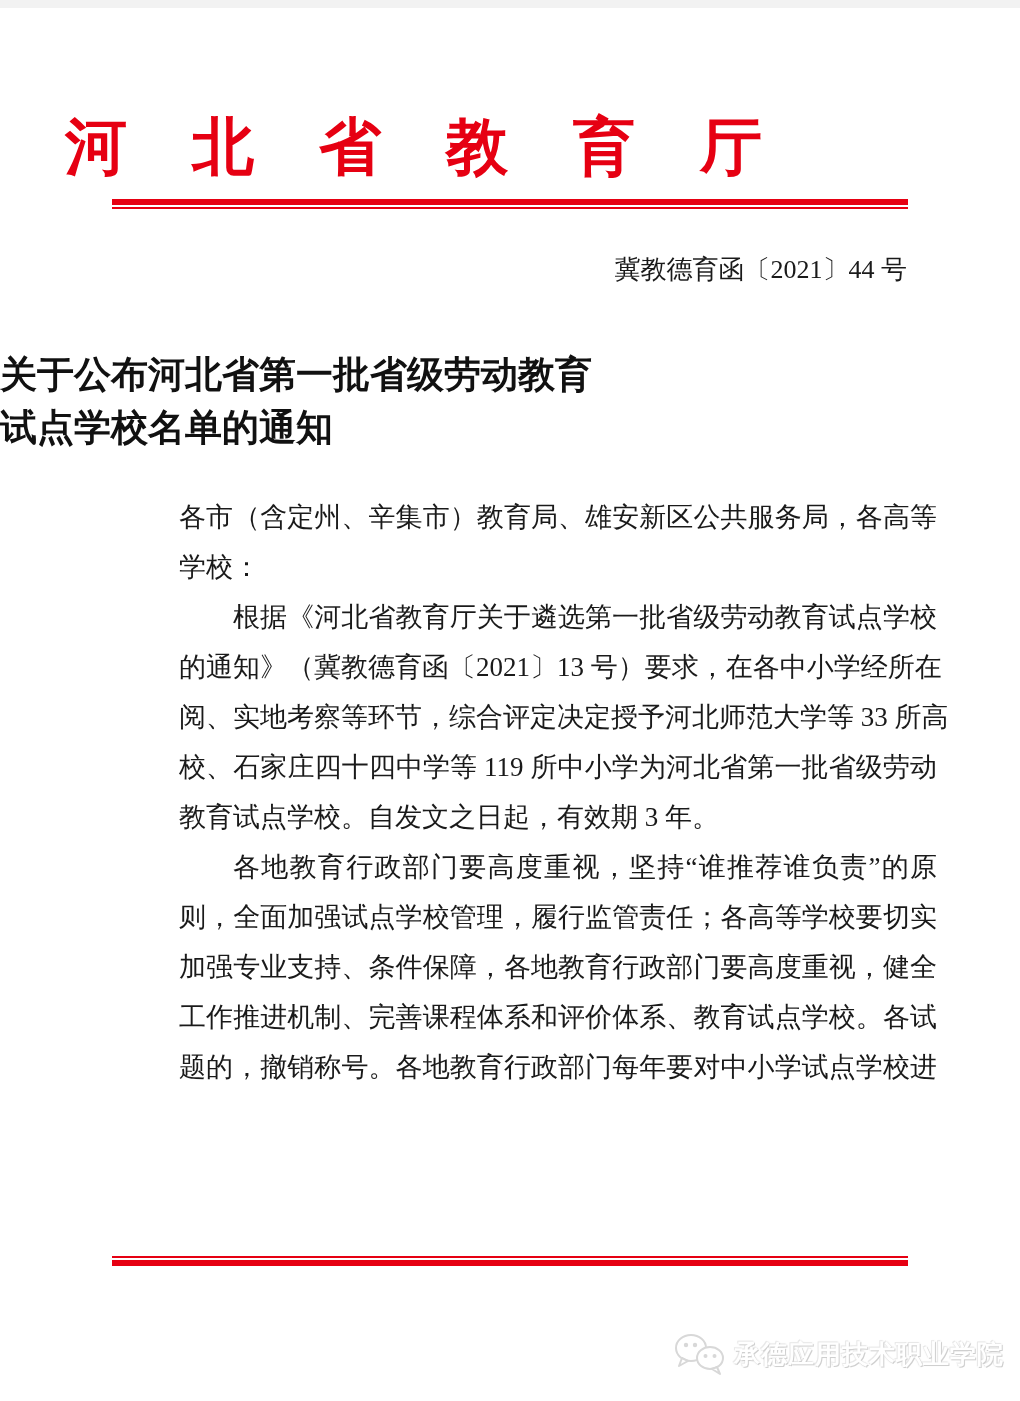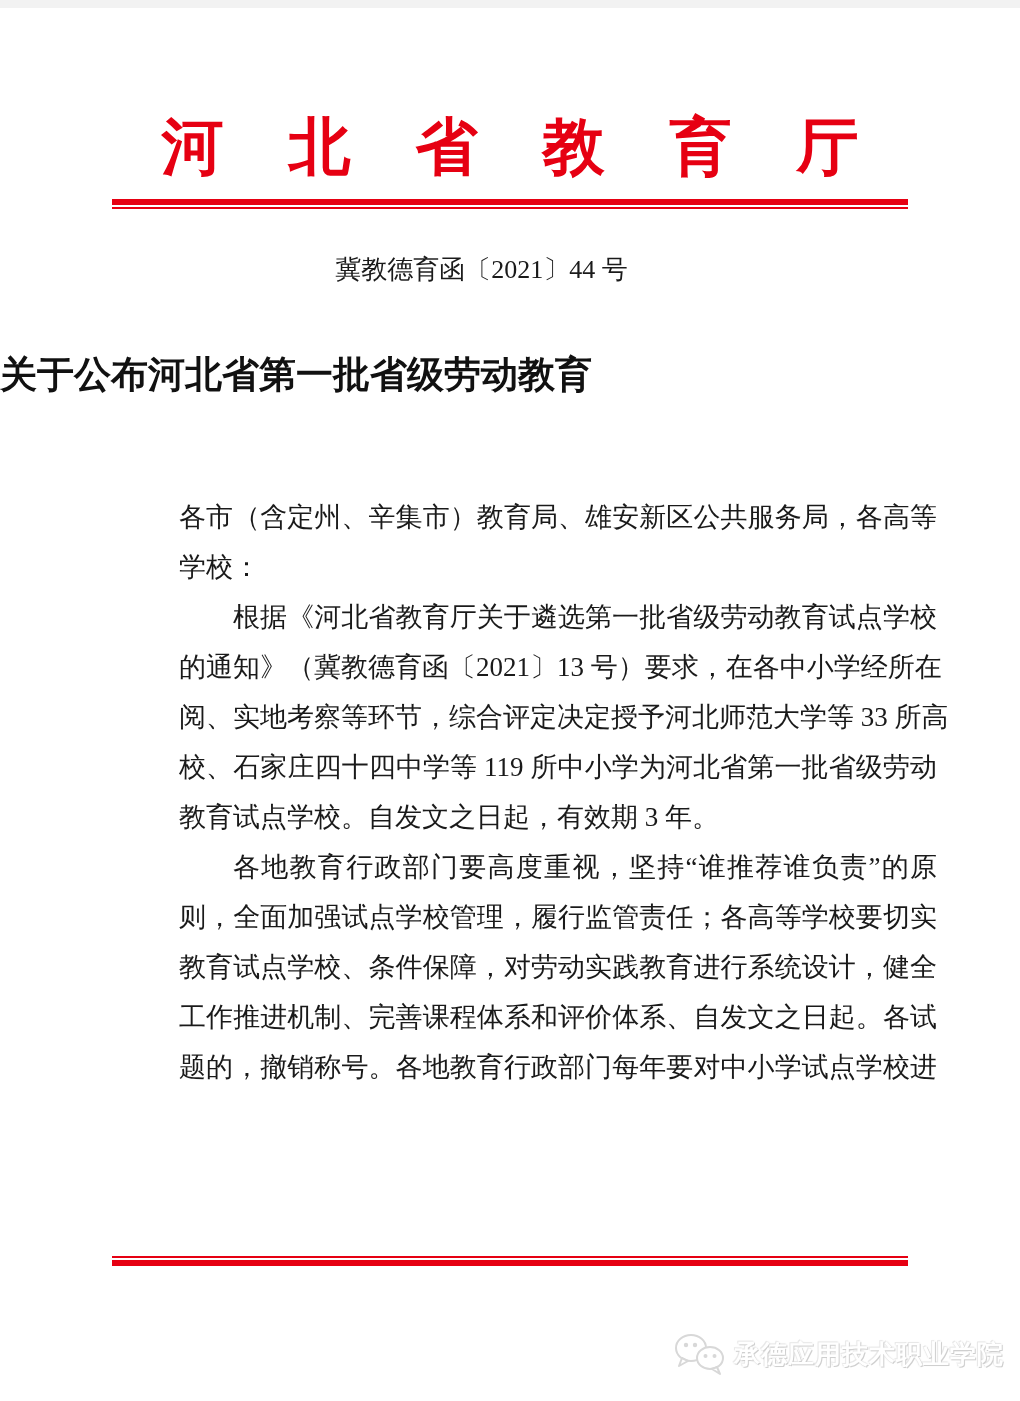--- a/index.html
+++ b/index.html
@@ -21,21 +21,20 @@
     top: 0; left: 0; right: 0;
     height: 8px;
     background: #f2f2f2;
   }
   
   .org-name {
     position: absolute;
     top: 104px;
     left: 0;
     width: 100%;
-    text-align: center;
     font-size: 62px;
     font-weight: bold;
     color: #e60012;
     letter-spacing: 65px;
     text-indent: 65px;
     white-space: nowrap;
     line-height: 86px;
   }
   .rule {
     position: absolute;
@@ -47,22 +46,22 @@
   .rule .thin  { height: 2px; background: #e60012; }
   .rule-top    { top: 199px; }
   .rule-bottom { top: 1256px; }
   
   .doc-number {
     position: absolute;
     top: 252px;
     left: 0;
     width: 1020px;
     box-sizing: border-box;
-    padding-right: 57px;
-    text-align: center;
+    padding-right: 113px;
+    text-align: right;
     font-size: 26px;
     color: #1a1a1a;
     line-height: 36px;
   }
   
   .doc-title {
     position: absolute;
     top: 348px;
     left: 0;
     width: 100%;
@@ -126,34 +125,35 @@
   <div class="rule rule-top">
     <div class="thick"></div>
     <div class="gap"></div>
     <div class="thin"></div>
   </div>
 
   <div class="doc-number">冀教德育函〔2021〕44 号</div>
 
   <div class="doc-title">
     <div>关于公布河北省第一批省级劳动教育</div>
+    <div>试点学校名单的通知</div>
   </div>
 
   <div class="doc-body">
       <div class="body-line">各市（含定州、辛集市）教育局、雄安新区公共服务局，各高等</div>
       <div class="body-line para-end">学校：</div>
       <div class="body-line indent">根据《河北省教育厅关于遴选第一批省级劳动教育试点学校</div>
       <div class="body-line">的通知》（冀教德育函〔2021〕13 号）要求，在各中小学经所在</div>
       <div class="body-line">阅、实地考察等环节，综合评定决定授予河北师范大学等 33 所高</div>
       <div class="body-line">校、石家庄四十四中学等 119 所中小学为河北省第一批省级劳动</div>
       <div class="body-line para-end">教育试点学校。自发文之日起，有效期 3 年。</div>
       <div class="body-line indent">各地教育行政部门要高度重视，坚持“谁推荐谁负责”的原</div>
       <div class="body-line">则，全面加强试点学校管理，履行监管责任；各高等学校要切实</div>
-      <div class="body-line">教育试点学校、条件保障，对劳动实践教育进行系统设计，健全</div>
-      <div class="body-line">工作推进机制、完善课程体系和评价体系、自发文之日起。各试</div>
+      <div class="body-line">加强专业支持、条件保障，各地教育行政部门要高度重视，健全</div>
+      <div class="body-line">工作推进机制、完善课程体系和评价体系、教育试点学校。各试</div>
       <div class="body-line">题的，撤销称号。各地教育行政部门每年要对中小学试点学校进</div>
     </div>
 
   <div class="rule rule-bottom">
     <div class="thin"></div>
     <div class="gap"></div>
     <div class="thick"></div>
   </div>
 
   <div class="watermark">

